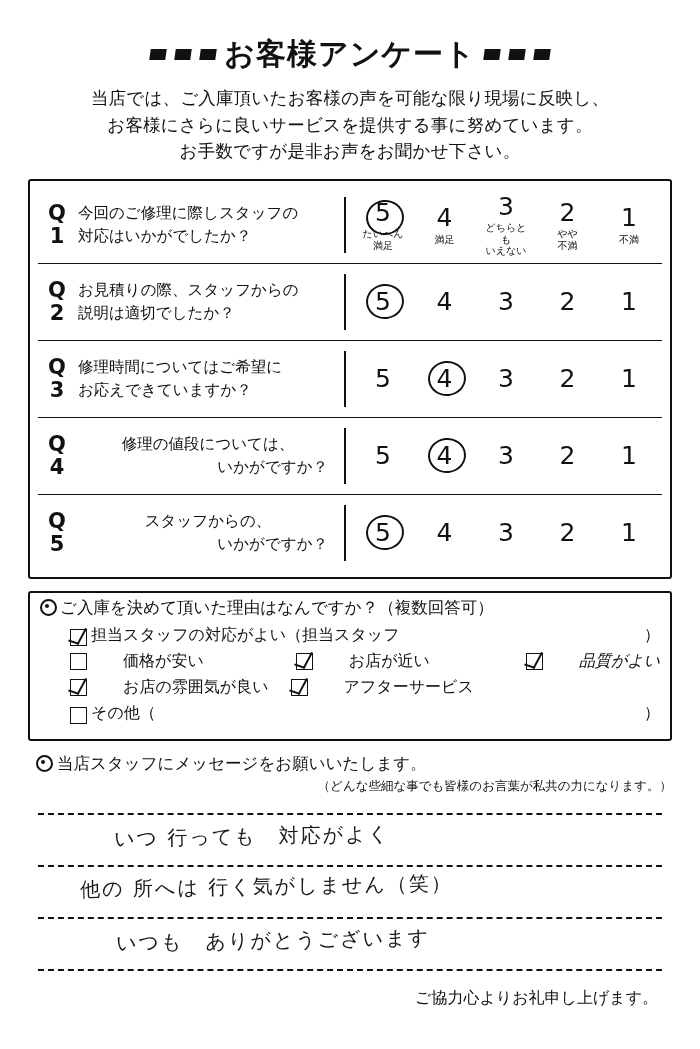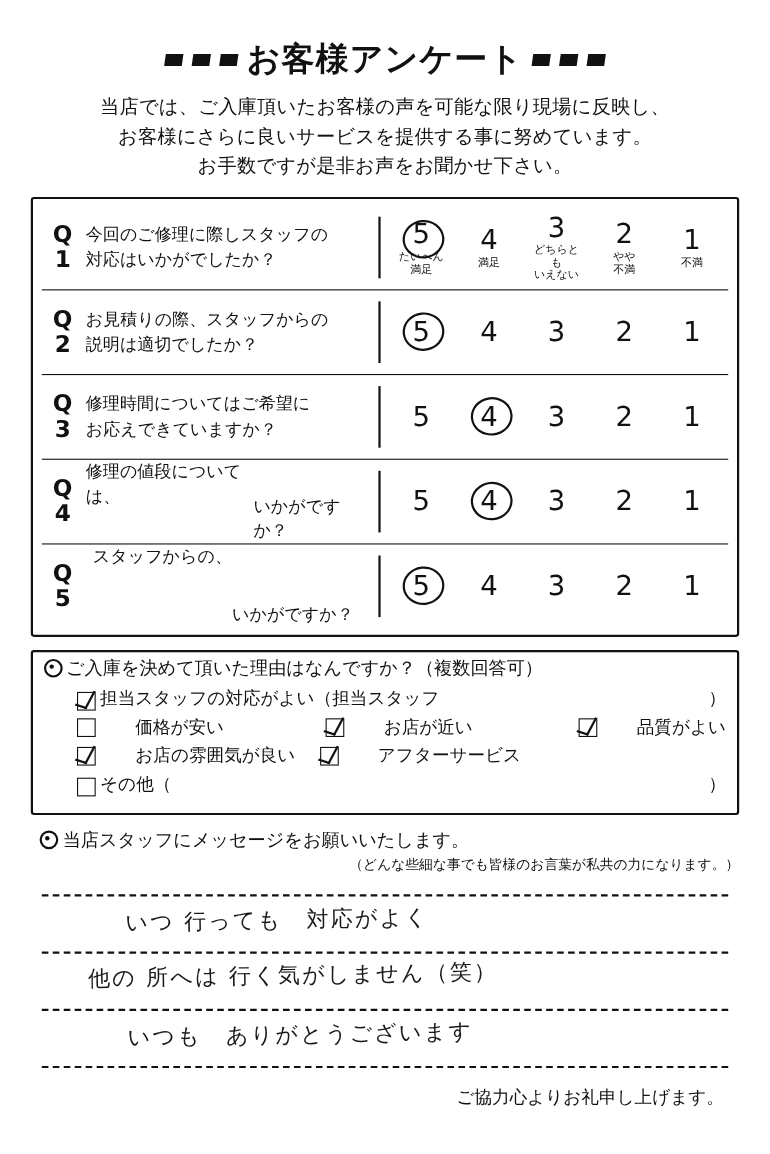--- a/index.html
+++ b/index.html
@@ -79,21 +79,21 @@
   .q-num .n2{margin-top:2px;}
   .q-text{
     flex:1 1 auto;
     display:flex;
     align-items:center;
     font-size:15.5px;
     line-height:1.45;
     padding-left:2px;
     padding-right:6px;
   }
-  .q-text.right-second{flex-direction:row;align-items:flex-start;justify-content:center;}
+  .q-text.right-second{flex-direction:column;align-items:center;justify-content:center;}
   .q-text .l2-indent{align-self:flex-end;padding-right:10px;}
   .q-sep{
     width:2px;
     background:#111;
     margin:10px 0;
     flex:0 0 2px;
   }
   .scale{
     flex:0 0 292px;
     display:flex;
@@ -190,21 +190,21 @@
     width:9px;height:16px;
     border-right:2px solid #111;
     border-bottom:2px solid #111;
     transform:rotate(18deg) skewX(-10deg);
   }
   .r-indent{padding-left:30px;}
   .fill{flex:1 1 auto;}
   .paren-r{font-size:16px;}
   .reason-line .seg{display:flex;align-items:center;gap:32px;}
   .seg-gap-a{margin-left:92px;}
-  .seg-gap-b{margin-left:96px;}
+  .seg-gap-b{margin-left:96px;font-style:italic;}
   .seg-gap-c{margin-left:22px;}
 
   
   .msg-head{
     display:flex;align-items:center;gap:4px;
     font-size:16.5px;
     margin:12px 0 0 8px;
   }
   .msg-sub{
     text-align:right;

